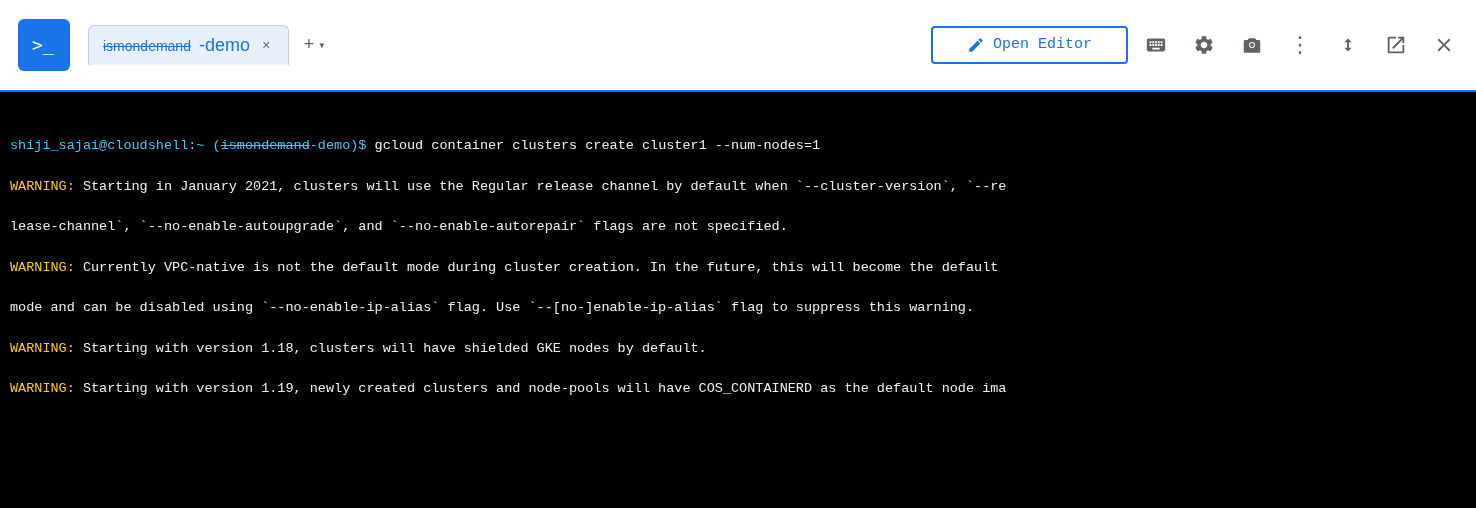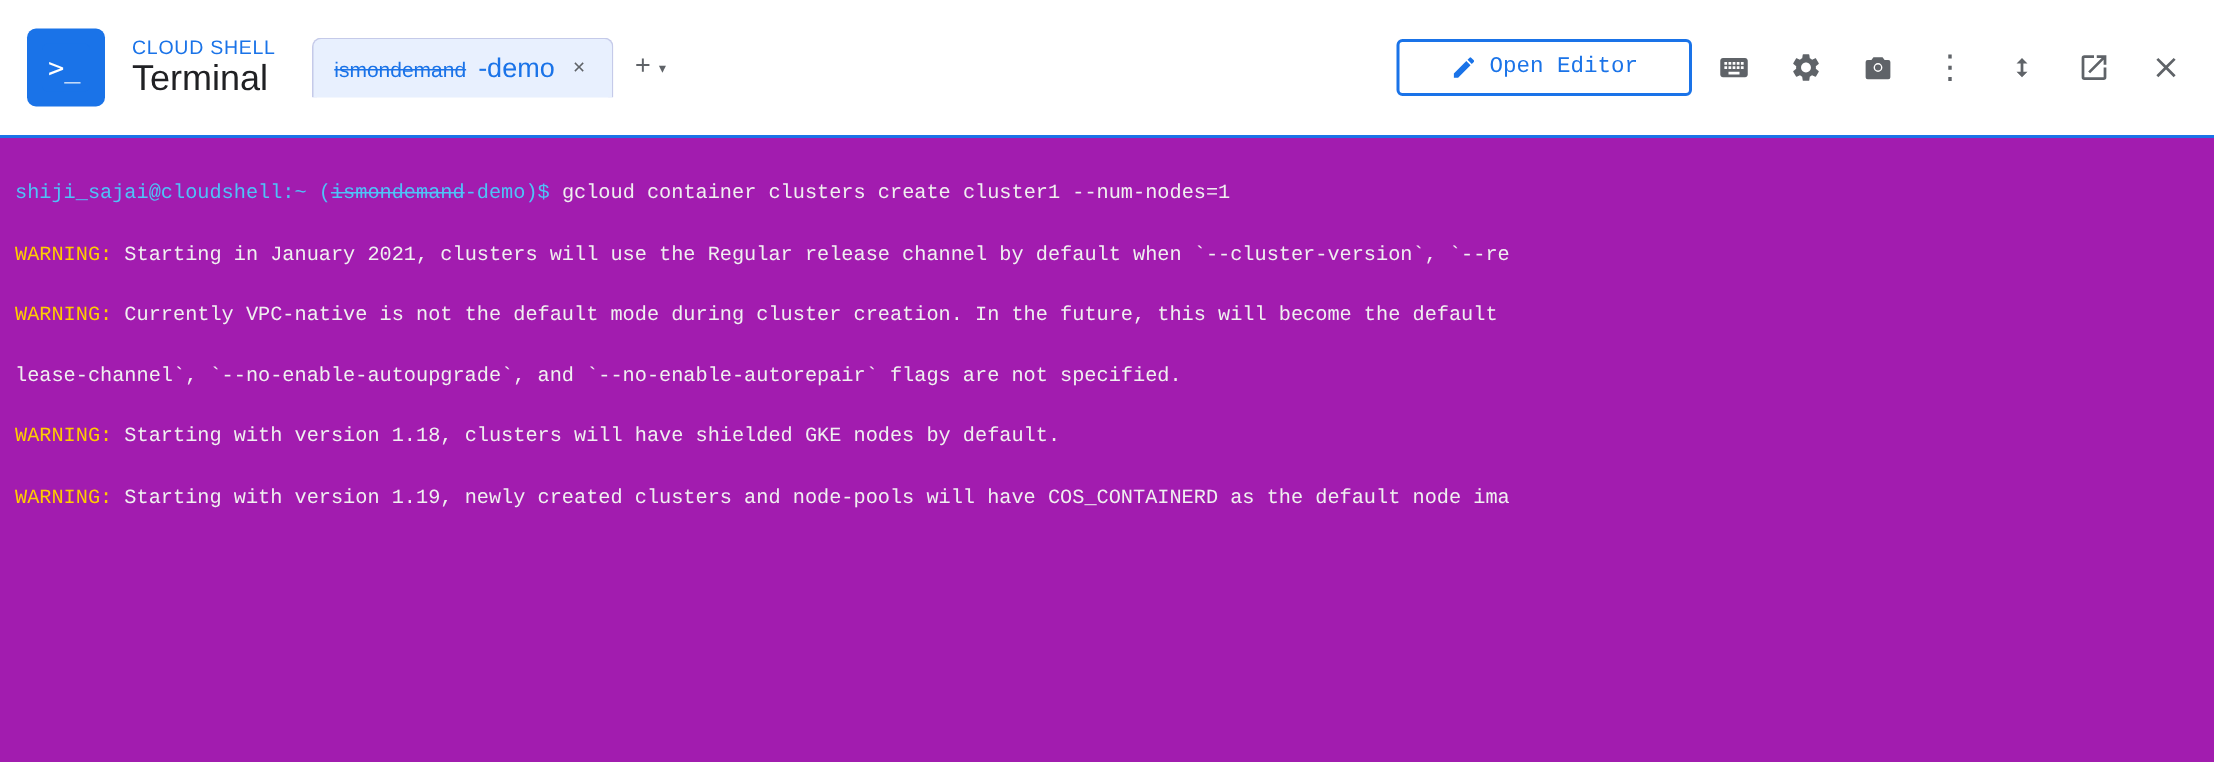--- a/index.html
+++ b/index.html
@@ -150,26 +150,26 @@
       align-items: center;
       justify-content: center;
       cursor: pointer;
       color: #5f6368;
       font-size: 20px;
       border-radius: 50%;
     }
 
     
     .terminal {
-      background: #a21caf;
+      background: #000000;
       color: #f0f0f0;
       font-family: 'Courier New', Courier, monospace;
       font-size: 13.5px;
       line-height: 1.5;
-      padding: 8px 10px;
+      padding: 24px 10px;
       height: calc(508px - 92px);
       overflow: hidden;
       white-space: pre-wrap;
       word-break: break-all;
     }
 
     .term-line {
       display: block;
     }
 
@@ -200,24 +200,20 @@
 <div class="topbar">
   <div class="logo-area">
     <div class="logo-box">
       <svg viewBox="0 0 32 32" fill="none" xmlns="http://www.w3.org/2000/svg">
         <rect width="32" height="32" rx="4" fill="#1a73e8"></rect>
         <text x="4" y="22" font-size="18" fill="white" font-family="monospace">&gt;_</text>
       </svg>
     </div>
   </div>
 
-  <div class="title-area">
-    <span class="cloud-shell-label">CLOUD SHELL</span>
-    <span class="terminal-label">Terminal</span>
-  </div>
 
   <div class="tabs-area">
     <div class="tab">
       <span class="tab-label">ismondemand</span>
         <span class="tab-label-after">-demo</span>
       <span class="tab-close">×</span>
     </div>
     <div class="add-tab">
       <span>+</span>
       <span style="font-size:12px;">▾</span>
@@ -272,22 +268,23 @@
           <path d="M19 6.41L17.59 5 12 10.59 6.41 5 5 6.41 10.59 12 5 17.59 6.41 19 12 13.41 17.59 19 19 17.59 13.41 12 19 6.41z"></path>
         </svg>
       </div>
     </div>
   </div>
 </div>
 
 <div class="terminal">
 <span class="term-line"><span class="term-prompt">shiji_sajai@cloudshell:~ (<span style="text-decoration:line-through;">ismondemand</span>-demo)$</span><span class="term-command"> gcloud container clusters create cluster1 --num-nodes=1</span></span>
 <span class="term-line"><span class="term-warning-label">WARNING:</span><span class="term-normal"> Starting in January 2021, clusters will use the Regular release channel by default when `--cluster-version`, `--re</span></span>
+<span class="term-line"><span class="term-normal">lease-channel`, `--no-enable-autoupgrade`, and `--no-enable-autorepair` flags are not specified.</span></span>
 <span class="term-line"><span class="term-warning-label">WARNING:</span><span class="term-normal"> Currently VPC-native is not the default mode during cluster creation. In the future, this will become the default</span></span>
-<span class="term-line"><span class="term-normal">lease-channel`, `--no-enable-autoupgrade`, and `--no-enable-autorepair` flags are not specified.</span></span>
+<span class="term-line"><span class="term-normal">mode and can be disabled using `--no-enable-ip-alias` flag. Use `--[no-]enable-ip-alias` flag to suppress this warning.</span></span>
 <span class="term-line"><span class="term-warning-label">WARNING:</span><span class="term-normal"> Starting with version 1.18, clusters will have shielded GKE nodes by default.</span></span>
 <span class="term-line"><span class="term-warning-label">WARNING:</span><span class="term-normal"> Starting with version 1.19, newly created clusters and node-pools will have COS_CONTAINERD as the default node ima</span></span>
 
 
 
 
 
 
 </div>
 

